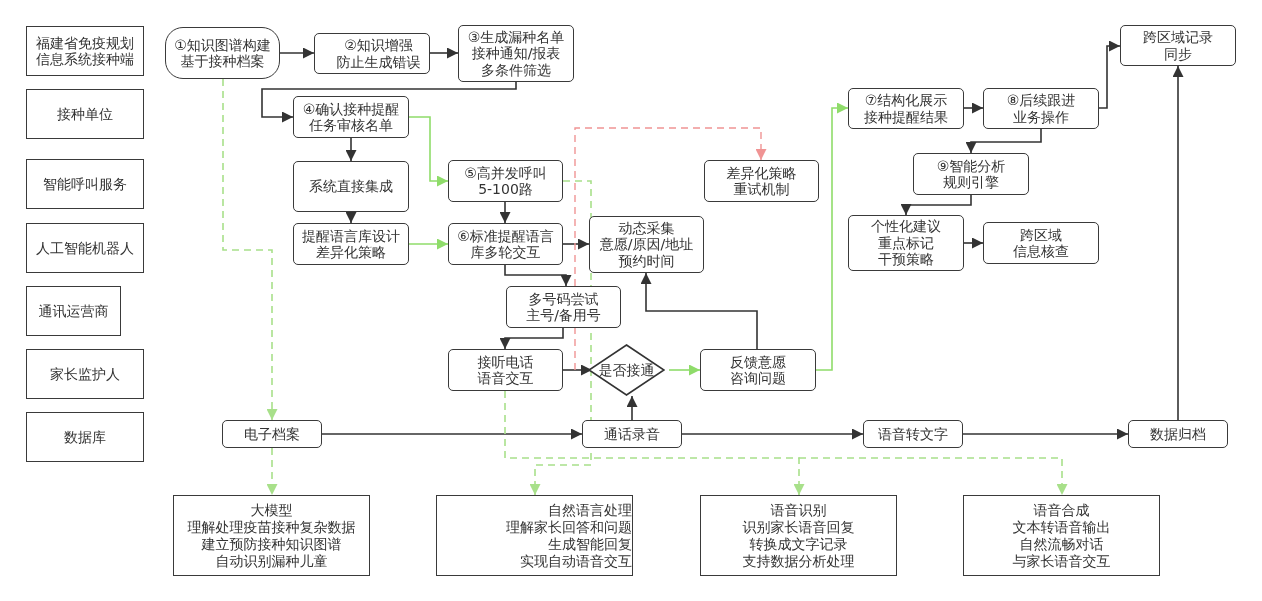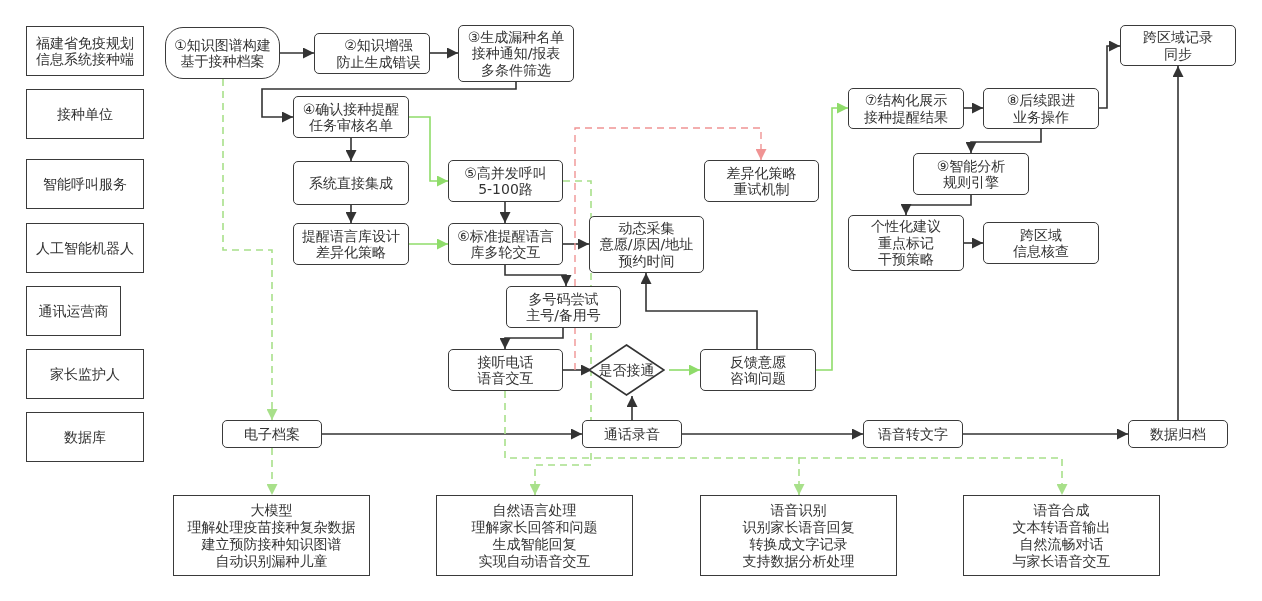--- a/index.html
+++ b/index.html
@@ -102,21 +102,21 @@
       </div>
       <div class="node rounded" style="left: 458px; top: 25px; width: 116px; height: 57px;">
         <span class="line">③生成漏种名单</span>
         <span class="line">接种通知/报表</span>
         <span class="line">多条件筛选</span>
       </div>
       <div class="node rounded" style="left: 293px; top: 96px; width: 116px; height: 42px;">
         <span class="line">④确认接种提醒</span>
         <span class="line">任务审核名单</span>
       </div>
-      <div class="node rounded" style="left: 293px; top: 161px; width: 116px; height: 44px;">
+      <div class="node rounded" style="left: 293px; top: 161px; width: 116px; height: 51px;">
         <span class="line">系统直接集成</span>
       </div>
       <div class="node rounded" style="left: 293px; top: 223px; width: 116px; height: 42px;">
         <span class="line">提醒语言库设计</span>
         <span class="line">差异化策略</span>
       </div>
       <div class="node rounded" style="left: 448px; top: 160px; width: 115px; height: 42px;">
         <span class="line">⑤高并发呼叫</span>
         <span class="line">5-100路</span>
       </div>
@@ -187,21 +187,21 @@
       </div>
       <div class="node rounded" style="left: 1128px; top: 420px; width: 100px; height: 28px;">
         <span class="line">数据归档</span>
       </div>
       <div class="node bottom" style="left: 173px; top: 495px; width: 197px; height: 81px;">
         <span class="line">大模型</span>
         <span class="line">理解处理疫苗接种复杂数据</span>
         <span class="line">建立预防接种知识图谱</span>
         <span class="line">自动识别漏种儿童</span>
       </div>
-      <div class="node bottom" style="left: 436px; top: 495px; width: 197px; height: 81px;">
+      <div class="node bottom" style="left: 436px; top: 495px; width: 197px; height: 81px; align-items: flex-end;">
         <span class="line">自然语言处理</span>
         <span class="line">理解家长回答和问题</span>
         <span class="line">生成智能回复</span>
         <span class="line">实现自动语音交互</span>
       </div>
       <div class="node bottom" style="left: 700px; top: 495px; width: 197px; height: 81px;">
         <span class="line">语音识别</span>
         <span class="line">识别家长语音回复</span>
         <span class="line">转换成文字记录</span>
         <span class="line">支持数据分析处理</span>

